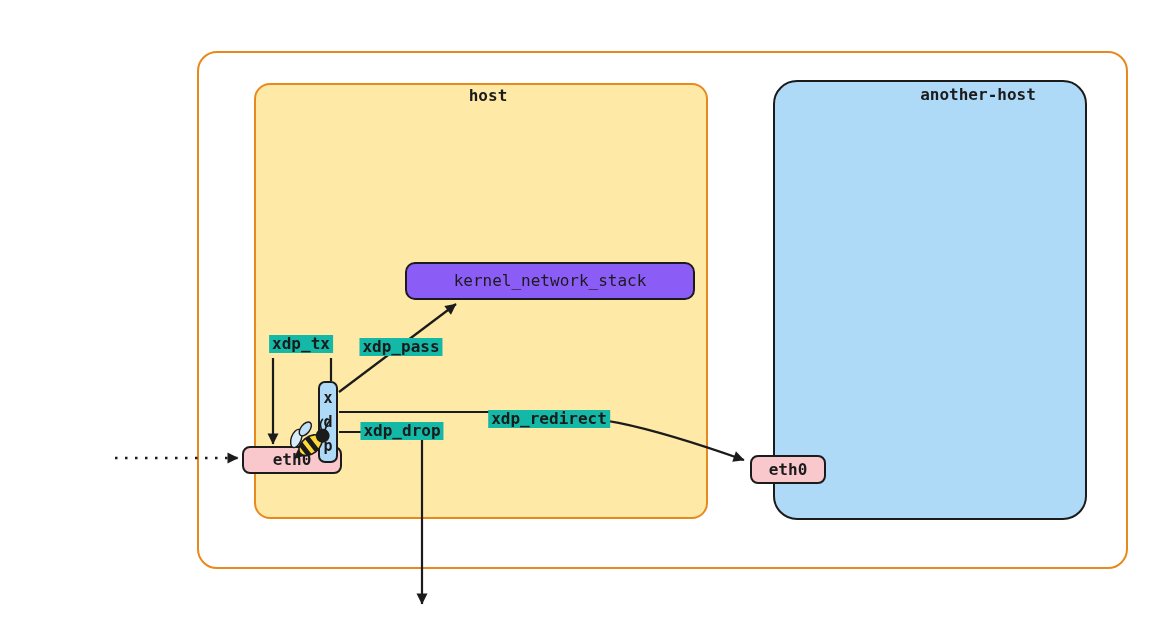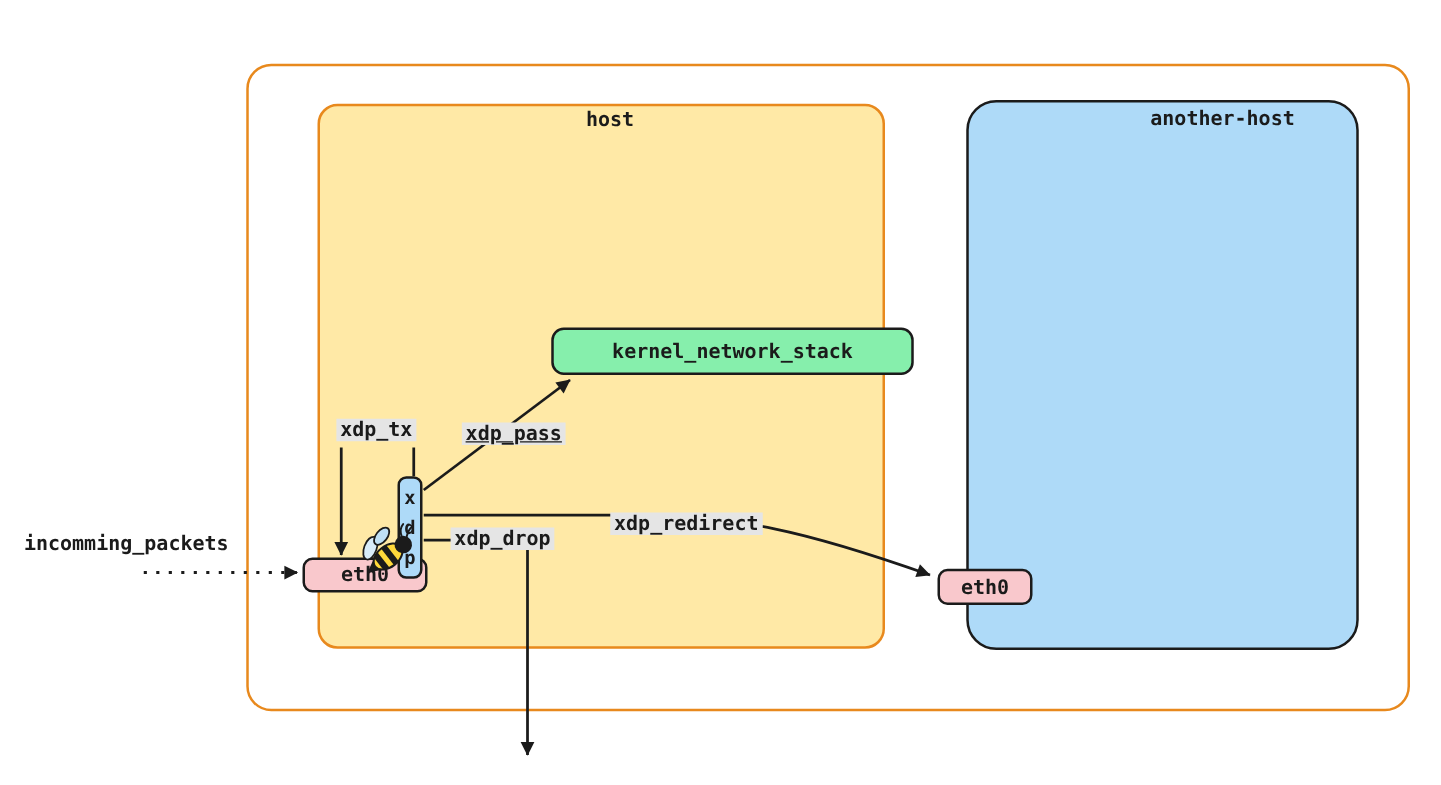--- a/index.html
+++ b/index.html
@@ -5,31 +5,31 @@
   html,body{margin:0;padding:0;background:#ffffff;}
   .canvas{
     position:relative;width:1153px;height:628px;background:#ffffff;overflow:hidden;
     font-family:"DejaVu Sans Mono","Liberation Mono",monospace;color:#1b1b1b;
   }
   .abs{position:absolute;box-sizing:border-box;}
   .outer-box{left:197px;top:51px;width:931px;height:518px;border:2px solid #e8891d;border-radius:20px;background:#ffffff;}
   .host-box{left:254px;top:83px;width:454px;height:436px;border:2px solid #e8891d;border-radius:16px;background:#ffe9a6;}
   .another-host-box{left:773px;top:80px;width:314px;height:440px;border:2px solid #1b1b1b;border-radius:24px;background:#aedaf8;}
   .container-label{position:absolute;transform:translateX(-50%);font-size:16px;font-weight:bold;white-space:nowrap;line-height:18px;}
-  .kernel-box{left:405px;top:262px;width:290px;height:38px;border:2px solid #1b1b1b;border-radius:10px;background:#86efac;
-    font-size:16px;font-weight:bold;text-align:center;line-height:34px;margin-left:36px;}
+  .kernel-box{left:405px;top:262px;width:290px;height:38px;border:2px solid #1b1b1b;border-radius:10px;background:#8b5cf6;
+    font-size:16px;font-weight:normal;text-align:center;line-height:34px;}
   .eth0-host{left:242px;top:446px;width:100px;height:28px;line-height:24px;}
   .eth0-another{left:750px;top:455px;width:76px;height:29px;line-height:25px;}
   .eth0{border:2px solid #1b1b1b;border-radius:8px;background:#f9c8cc;font-size:16px;font-weight:bold;text-align:center;}
   .xdp-box{left:318px;top:381px;width:20px;height:82px;border:2px solid #1b1b1b;border-radius:7px;background:#aedaf8;
     display:flex;flex-direction:column;align-items:center;justify-content:center;font-size:15px;font-weight:bold;}
   .xdp-box span{display:block;line-height:24px;}
   .edges-svg{left:0;top:0;width:1153px;height:628px;overflow:visible;}
   .edge-label{position:absolute;transform:translate(-50%,-50%);font-size:16px;font-weight:bold;white-space:nowrap;
-    background:#e5e5e5;padding:0 3px;line-height:18px;}
+    background:#14b8a6;padding:0 3px;line-height:18px;}
   .edge-label.on-white{background:transparent;padding:0;}
   .bee{left:286px;top:418px;width:52px;height:48px;overflow:visible;}
 </style>
 </head>
 <body>
 
 <div class="canvas">
 
   <div class="abs outer-box"></div>
 
@@ -50,23 +50,22 @@
       </marker>
     </defs>
     <path d="M115,458 H238" fill="none" stroke="#1b1b1b" stroke-width="2.5" stroke-dasharray="2.5 7.5" marker-end="url(#arrow)"></path>
     <path d="M273,358 V444" fill="none" stroke="#1b1b1b" stroke-width="2.2" marker-end="url(#arrow)"></path>
     <path d="M331,358 V381" fill="none" stroke="#1b1b1b" stroke-width="2.2"></path>
     <path d="M339,392 L456,304" fill="none" stroke="#1b1b1b" stroke-width="2.2" marker-end="url(#arrow)"></path>
     <path d="M339,432 H422 V604" fill="none" stroke="#1b1b1b" stroke-width="2.2" marker-end="url(#arrow)"></path>
     <path d="M339,412 L500,412 C590,412 645,425 744,460" fill="none" stroke="#1b1b1b" stroke-width="2.2" marker-end="url(#arrow)"></path>
   </svg>
 
-  <div class="edge-label on-white" style="left:101px;top:435px;">incomming_packets</div>
   <div class="edge-label" style="left:301px;top:344px;">xdp_tx</div>
-  <div class="edge-label" style="left:411px;top:347px;text-decoration:underline;">xdp_pass</div>
+  <div class="edge-label" style="left:401px;top:347px;">xdp_pass</div>
   <div class="edge-label" style="left:402px;top:431px;">xdp_drop</div>
   <div class="edge-label" style="left:549px;top:419px;">xdp_redirect</div>
 
   <div class="abs eth0 eth0-host">
     <span>eth0</span>
   </div>
   <div class="abs eth0 eth0-another">
     <span>eth0</span>
   </div>
 

